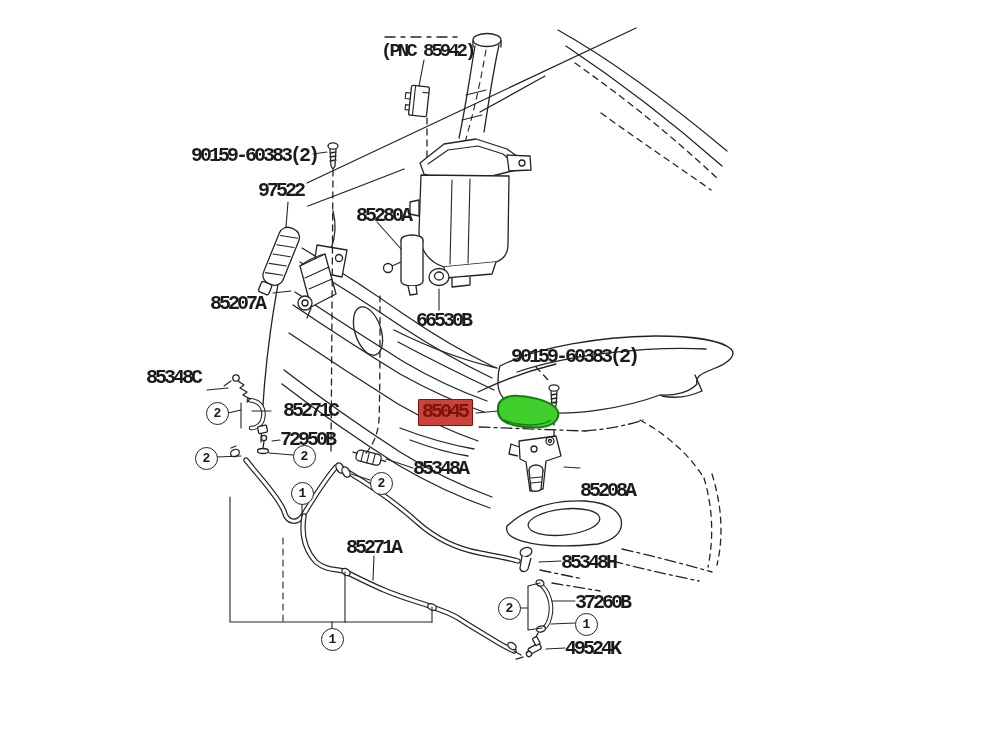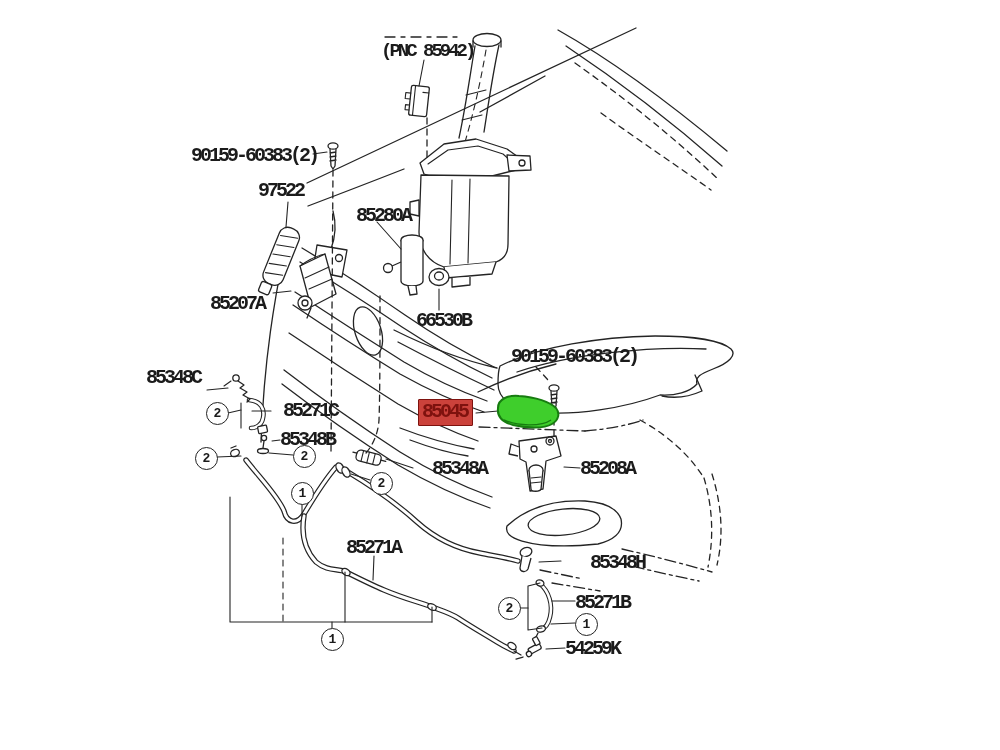--- a/index.html
+++ b/index.html
@@ -257,28 +257,28 @@
 
 <div class="plabel sm" style="left:381px;top:42px">(PNC 85942)</div>
 <div class="plabel" style="left:191px;top:146px">90159-60383(2)</div>
 <div class="plabel" style="left:258px;top:181px">97522</div>
 <div class="plabel" style="left:356px;top:206px">85280A</div>
 <div class="plabel" style="left:210px;top:294px">85207A</div>
 <div class="plabel" style="left:416px;top:311px">66530B</div>
 <div class="plabel" style="left:511px;top:347px">90159-60383(2)</div>
 <div class="plabel" style="left:146px;top:368px">85348C</div>
 <div class="plabel" style="left:283px;top:401px">85271C</div>
-<div class="plabel" style="left:280px;top:430px">85348B</div>
+<div class="plabel" style="left:280px;top:430px">72950B</div>
 <div class="plabel red" style="left: 418px; top: 399px; background: rgb(203, 66, 59); color: rgb(126, 18, 14); border: 1px solid rgb(126, 18, 14);">85045</div>
-<div class="plabel" style="left:432px;top:459px">85348A</div>
-<div class="plabel" style="left:580px;top:459px">85208A</div>
+<div class="plabel" style="left:413px;top:459px">85348A</div>
+<div class="plabel" style="left:580px;top:481px">85208A</div>
 <div class="plabel" style="left:346px;top:538px">85271A</div>
-<div class="plabel" style="left:590px;top:553px">85348H</div>
-<div class="plabel" style="left:575px;top:593px">85271B</div>
-<div class="plabel" style="left:565px;top:639px">54259K</div>
+<div class="plabel" style="left:561px;top:553px">85348H</div>
+<div class="plabel" style="left:575px;top:593px">37260B</div>
+<div class="plabel" style="left:565px;top:639px">49524K</div>
 
 <div class="callout" style="left:206px;top:402px">2</div>
 <div class="callout" style="left:195px;top:447px">2</div>
 <div class="callout" style="left:293px;top:445px">2</div>
 <div class="callout" style="left:291px;top:482px">1</div>
 <div class="callout" style="left:370px;top:472px">2</div>
 <div class="callout" style="left:321px;top:628px">1</div>
 <div class="callout" style="left:498px;top:597px">2</div>
 <div class="callout" style="left:575px;top:613px">1</div>
 

